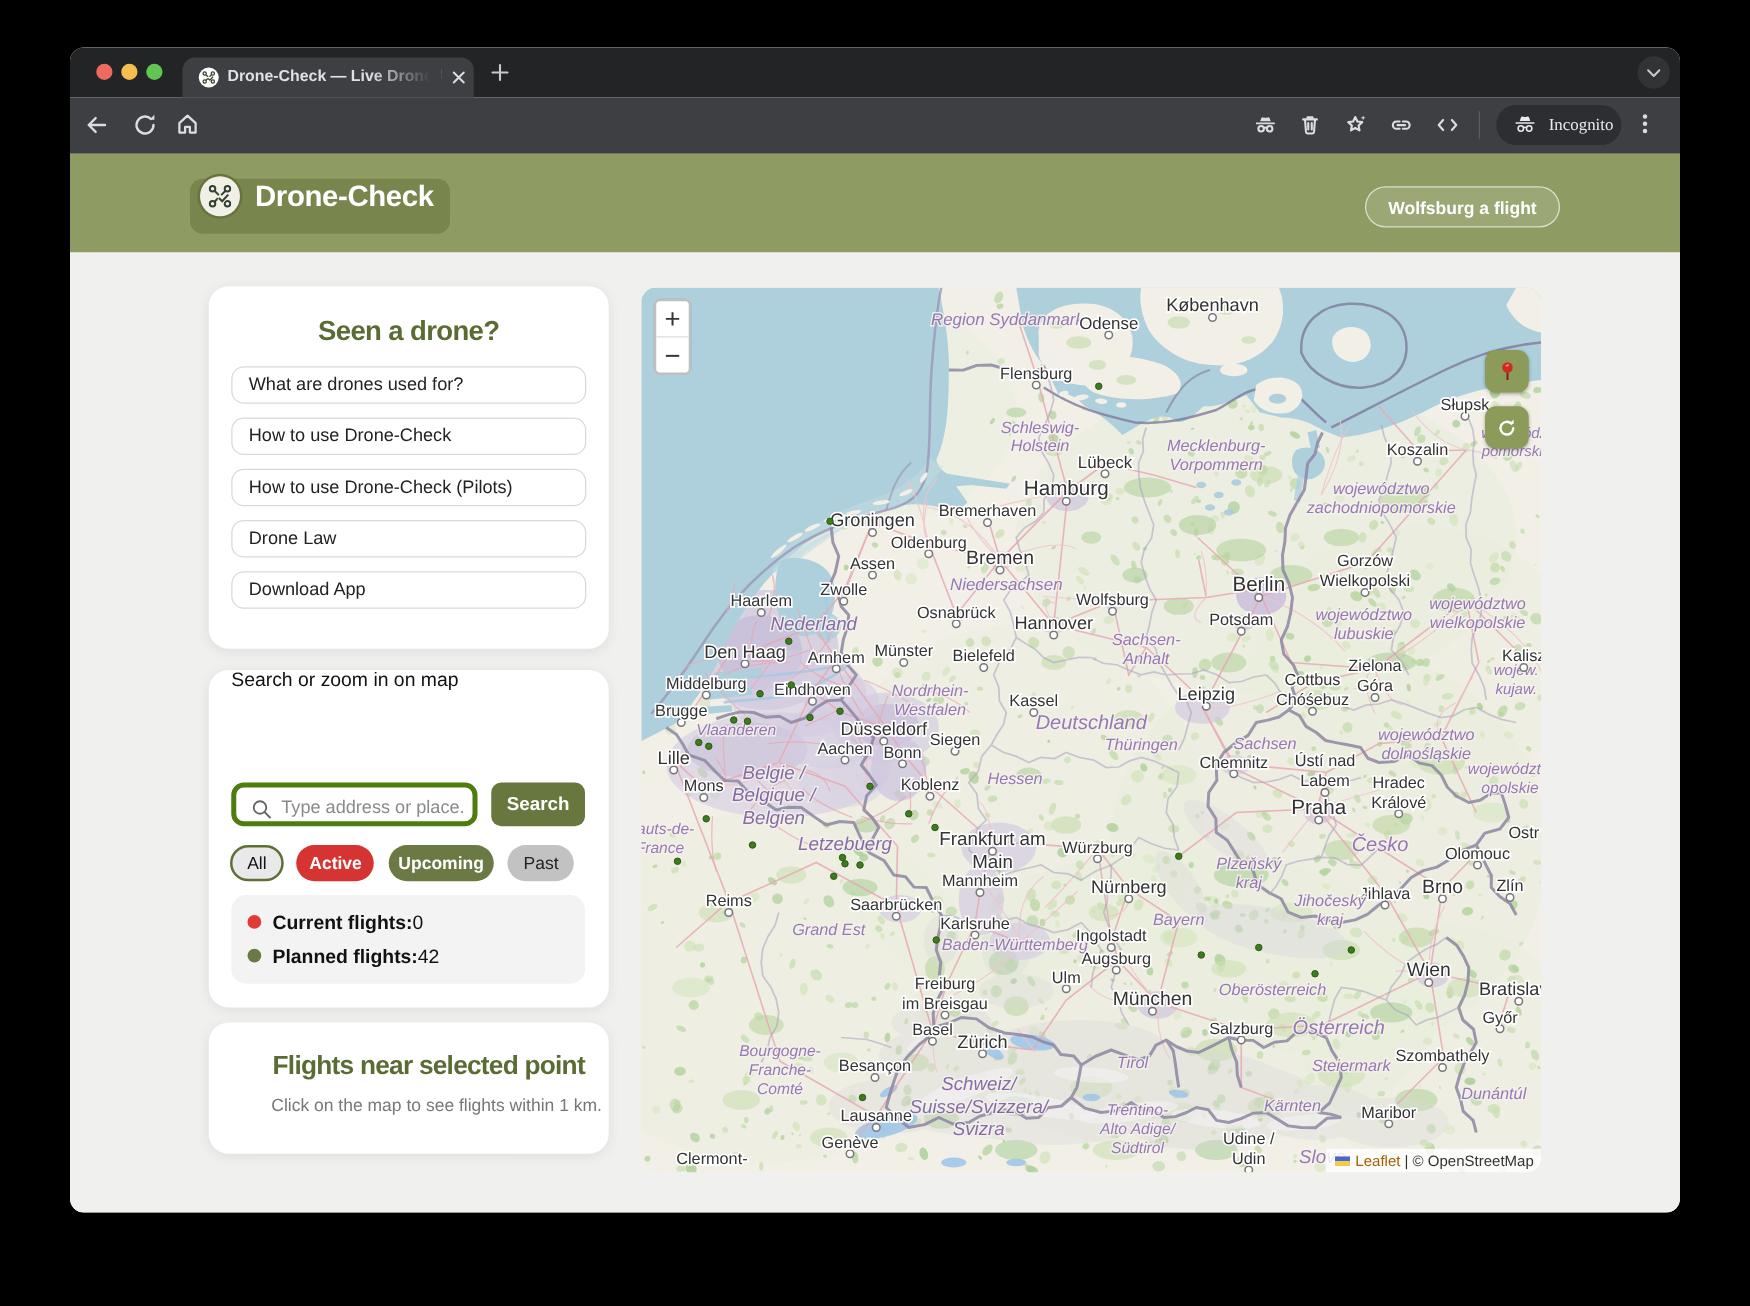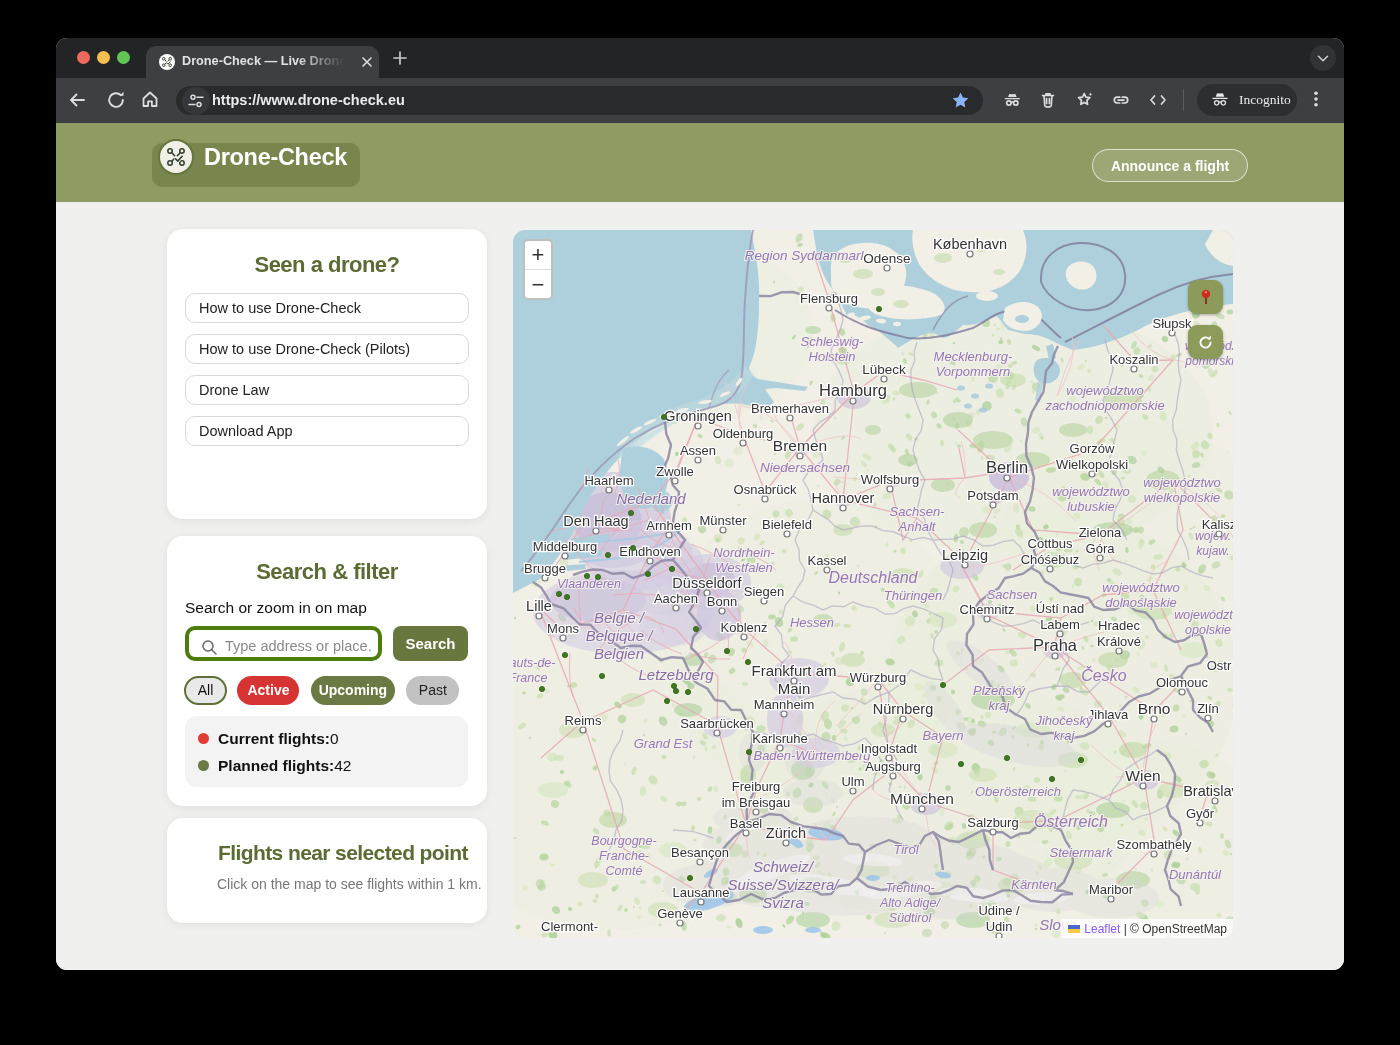--- a/index.html
+++ b/index.html
@@ -67,33 +67,20 @@
         <path d="M17 10 H4 M9.5 4.5 L4 10 l5.5 5.5" stroke="#dbdde0" stroke-width="1.9" fill="none" stroke-linecap="round" stroke-linejoin="round"></path>
       </svg>
   <svg class="icn" style="left:50px;top:12px;" viewBox="0 0 20 20">
         <path d="M16.8 10 a6.8 6.8 0 1 1 -2.0 -4.8" stroke="#dbdde0" stroke-width="1.9" fill="none" stroke-linecap="round"></path>
         <path d="M17.5 1.8 v4l-4 0z" fill="#dbdde0"></path>
       </svg>
   <svg class="icn" style="left:84px;top:11px;" viewBox="0 0 20 20">
         <path d="M3.5 9.5 L10 3.5 l6.5 6 V17 h-4.6 v-4.6 h-3.8 V17 H3.5 z" stroke="#dbdde0" stroke-width="1.8" fill="none" stroke-linejoin="round"></path>
       </svg>
  </div>
- <div class="urlpill">
-   <div style="position:absolute;left:6px;top:0.5px;width:28px;height:28px;border-radius:50%;background:#35373a;"></div>
-   <svg class="icn" style="left:11px;top:5.5px;width:18px;height:18px;position:absolute;" viewBox="0 0 18 18">
-        <circle cx="6" cy="5.2" r="2" stroke="#dbdde0" stroke-width="1.5" fill="none"></circle>
-        <path d="M10 5.2 H16" stroke="#dbdde0" stroke-width="1.5" stroke-linecap="round"></path>
-        <circle cx="12" cy="12.4" r="2" stroke="#dbdde0" stroke-width="1.5" fill="none"></circle>
-        <path d="M2 12.4 H8" stroke="#dbdde0" stroke-width="1.5" stroke-linecap="round"></path>
-      </svg>
-   <div style="position:absolute;left:36px;top:6px;color:#e8eaed;font-size:14.5px;font-weight:bold;letter-spacing:0;">https://www.drone-check.eu</div>
-   <svg class="icn" style="position:absolute;right:13px;top:5px;width:19px;height:19px;" viewBox="0 0 19 19">
-        <path d="M9.5 1.5 l2.4 5 5.4.7 -4 3.8 1 5.4 -4.8 -2.6 -4.8 2.6 1 -5.4 -4 -3.8 5.4 -.7 z" fill="#8ab4f8"></path>
-      </svg>
- </div>
  <svg class="icn" style="left:946px;top:52px;" viewBox="0 0 20 20">
       <path d="M14.6 7 L13.7 4.6 C13.5 4.1 13 3.8 12.5 3.9 l-1.6.3 c-.3.1 -.8.1 -1.1 0 L8.2 3.9 C7.7 3.8 7.2 4.1 7 4.6 L6.1 7 Z" fill="#dbdde0"></path>
       <path d="M2.8 8 h15 v1.3 h-15z" fill="#dbdde0"></path>
       <circle cx="6.9" cy="13" r="2.2" stroke="#dbdde0" stroke-width="1.7" fill="none" stroke-linecap="round" stroke-linejoin="round"></circle>
       <circle cx="13.7" cy="13" r="2.2" stroke="#dbdde0" stroke-width="1.7" fill="none" stroke-linecap="round" stroke-linejoin="round"></circle>
       <path d="M9.1 12.4 q1.2 -.8 2.4 0" stroke="#dbdde0" stroke-width="1.7" fill="none" stroke-linecap="round" stroke-linejoin="round"></path>
     </svg>
  <svg class="icn" style="left:982px;top:52px;" viewBox="0 0 20 20">
       <path d="M4.5 5.5 h11 M8 5.5 v-1.6 h4 v1.6 M6 5.5 l.8 10 a1.5 1.5 0 0 0 1.5 1.3 h3.4 a1.5 1.5 0 0 0 1.5 -1.3 l.8 -10" stroke="#dbdde0" stroke-width="1.7" fill="none" stroke-linecap="round" stroke-linejoin="round"></path>
       <path d="M8.6 8.5 v5 M11.4 8.5 v5" stroke="#dbdde0" stroke-width="1.7" fill="none" stroke-linecap="round" stroke-linejoin="round"></path>
@@ -134,32 +121,32 @@
               <circle cx="5.5" cy="18.5" r="2.4"></circle>
               <circle cx="18.5" cy="18.5" r="2.4"></circle>
               <path d="M7.4 7.4 L11 11 M16.6 7.4 L13 11 M7.4 16.6 L10.3 13.7"></path>
             </g>
             <path d="M11 13.6 L13.9 16.4 L19.2 10.6" stroke="#f2f2ea" stroke-width="3.6" fill="none"></path>
             <path d="M11 13.6 L13.9 16.4 L19.2 10.6" stroke="#33412d" stroke-width="1.8" fill="none"></path>
           </svg>
         </div>
         <div style="color:#fff;font-size:23.5px;font-weight:bold;letter-spacing:-0.3px;">Drone-Check</div>
       </div>
-   <div class="announce">Announce a flight</div>
+   <div class="announce">Wolfsburg a flight</div>
  </div>
  <div class="content">
   <div class="card" style="top:27px;height:290px;">
     <div class="ctitle" style="margin:23px 0 15px 0;">Seen a drone?</div>
+    <div class="sbtn">What are drones used for?</div>
     <div class="sbtn">How to use Drone-Check</div>
     <div class="sbtn">How to use Drone-Check (Pilots)</div>
     <div class="sbtn">Drone Law</div>
     <div class="sbtn">Download App</div>
   </div>
   <div class="card" style="top:334px;height:270px;">
-    <div class="ctitle" style="margin:23px 0 14px 0;">Search &amp; filter</div>
     <div style="margin-left:18px;font-size:15.5px;color:#111;">Search or zoom in on map</div>
     <div style="position:absolute;left:18px;top:90px;width:197px;height:35px;border:4px solid #4d7c0f;border-radius:10px;">
       <svg style="position:absolute;left:12px;top:9px;width:17px;height:17px;" viewBox="0 0 17 17">
             <circle cx="7" cy="7" r="5" stroke="#666" stroke-width="1.5" fill="none"></circle>
             <path d="M11 11 L15 15" stroke="#666" stroke-width="1.5" stroke-linecap="round"></path>
           </svg>
       <div style="position:absolute;left:36px;top:8px;font-size:14.5px;color:#8a8a8a;">Type address or place.</div>
     </div>
     <div style="position:absolute;left:226px;top:90px;width:75px;height:35px;background:#67773d;border-radius:8px;color:#fff;font-weight:bold;font-size:15px;display:flex;align-items:center;justify-content:center;">Search</div>
     <div style="position:absolute;left:17px;top:140px;">
@@ -1762,18 +1749,18 @@
           <svg width="17" height="17" viewBox="0 0 17 17">
             <path d="M13.6 8.5 a5.1 5.1 0 1 1 -1.5 -3.6" stroke="#fff" stroke-width="1.9" fill="none" stroke-linecap="round"></path>
             <path d="M13.9 1.6 v3.6 h-3.6 z" fill="#fff"></path>
           </svg>
         </div>
    <div class="attrib">
           <svg width="12" height="8" style="margin-right:4px;">
             <rect width="12" height="4" fill="#4a67c8"></rect>
             <rect y="4" width="12" height="4" fill="#f7c948"></rect>
           </svg>
-          <span style="color:#8b5cf6;">Leaflet</span>
+          <span style="color:#a16207;">Leaflet</span>
           <span>&nbsp;| © OpenStreetMap</span>
         </div>
   </div>
  </div>
 </div>
 
 </body></html>

